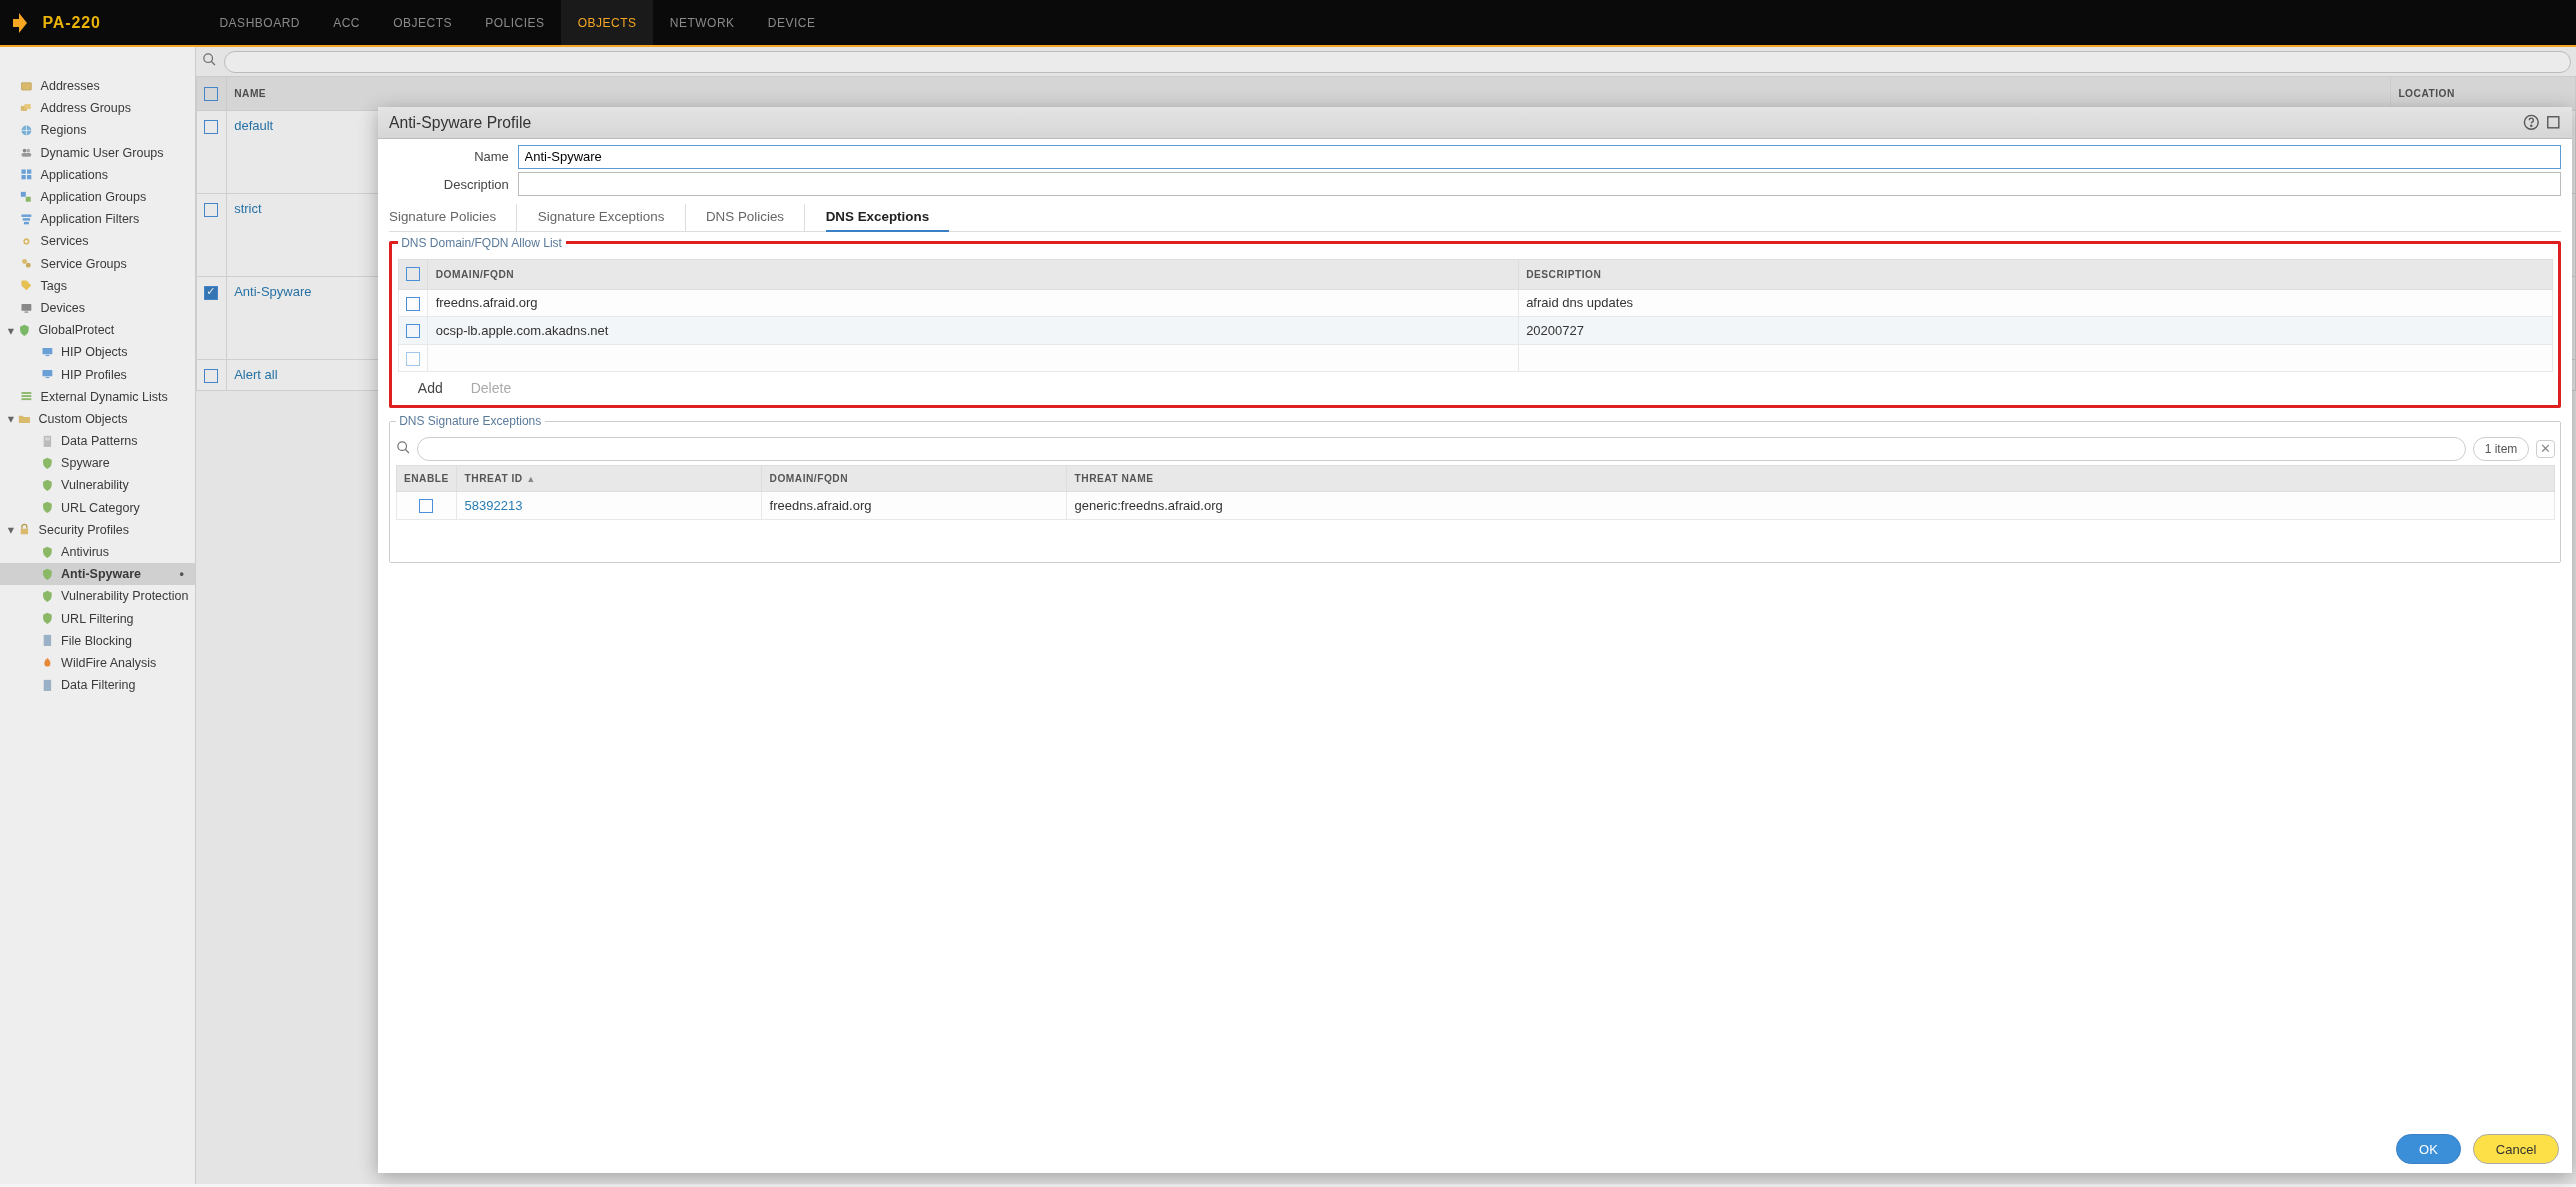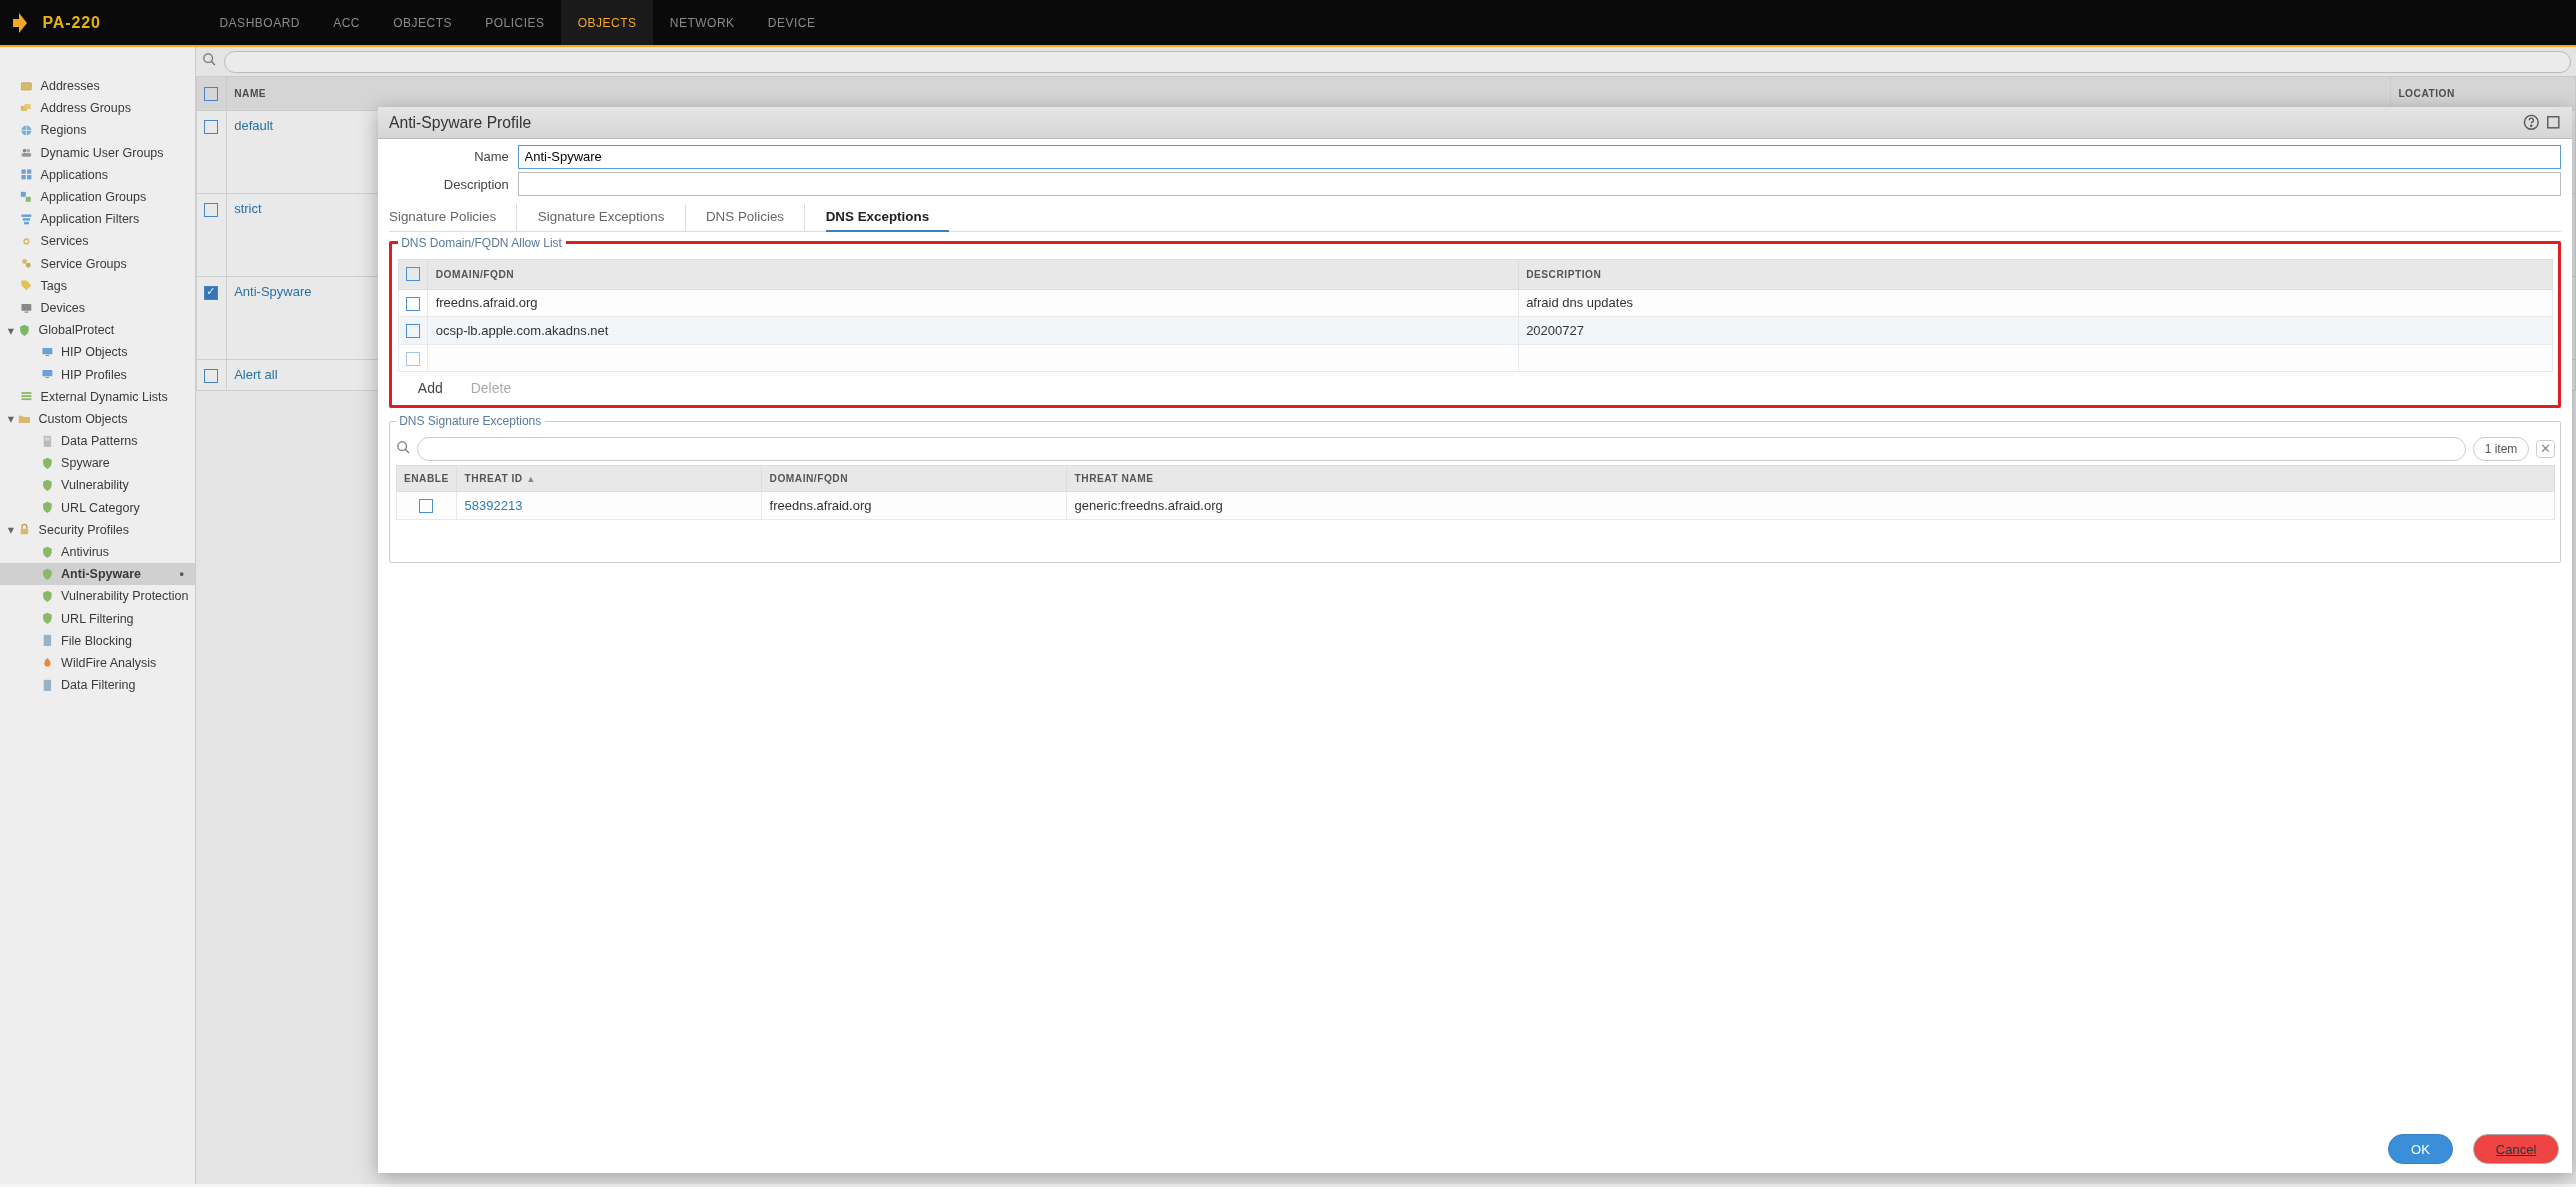--- a/index.html
+++ b/index.html
@@ -74,24 +74,24 @@
 .table-footer .fbtn { font-size: 14px; color: #444; margin-right: 28px; cursor: pointer; }
 .table-footer .fbtn.disabled { color: #aaa; }
 
 .sig-toolbar { display: flex; align-items: center; margin-bottom: 3.7px; gap: 7px; }
 .sig-search { flex: 1; height: 24px; border: 0.9px solid #ccc; border-radius: 12px; padding: 0 9.2px; background:#fff; }
 .count-pill { border: 0.9px solid #ccc; border-radius: 12px; padding: 3.7px 11px; font-size: 12px; color: #555; }
 .clear-x { width: 18.5px; height: 18.5px; display:inline-flex; align-items:center; justify-content:center; color:#888; border:0.9px solid #ccc; border-radius:3.7px; cursor:pointer; }
 
 .sort-arrow { margin-left: 3.7px; color: #888; font-size: 9.2px; }
 
-.modal-footer { padding: 9.2px 13px; display: flex; justify-content: flex-end; gap: 20px; }
+.modal-footer { padding: 9.2px 13px; display: flex; justify-content: flex-end; gap: 12px; }
 .btn { height: 29.5px; padding: 0 22px; border-radius: 14.8px; font-size: 13px; cursor: pointer; border: 0.9px solid #3b7fc4; }
 .btn.primary { background: #3b8fd9; color: #fff; }
-.btn.secondary { background: #ef4444; color: #333; border-color: #aaa; text-decoration: underline; }
+.btn.secondary { background: #fde047; color: #333; border-color: #aaa; }
 
 
 .ico-svg { width: 14.8px; height: 14.8px; }
 .link-text { color:#2b7cb3; }
 
 
 </style>
 </head>
 <body>
 

